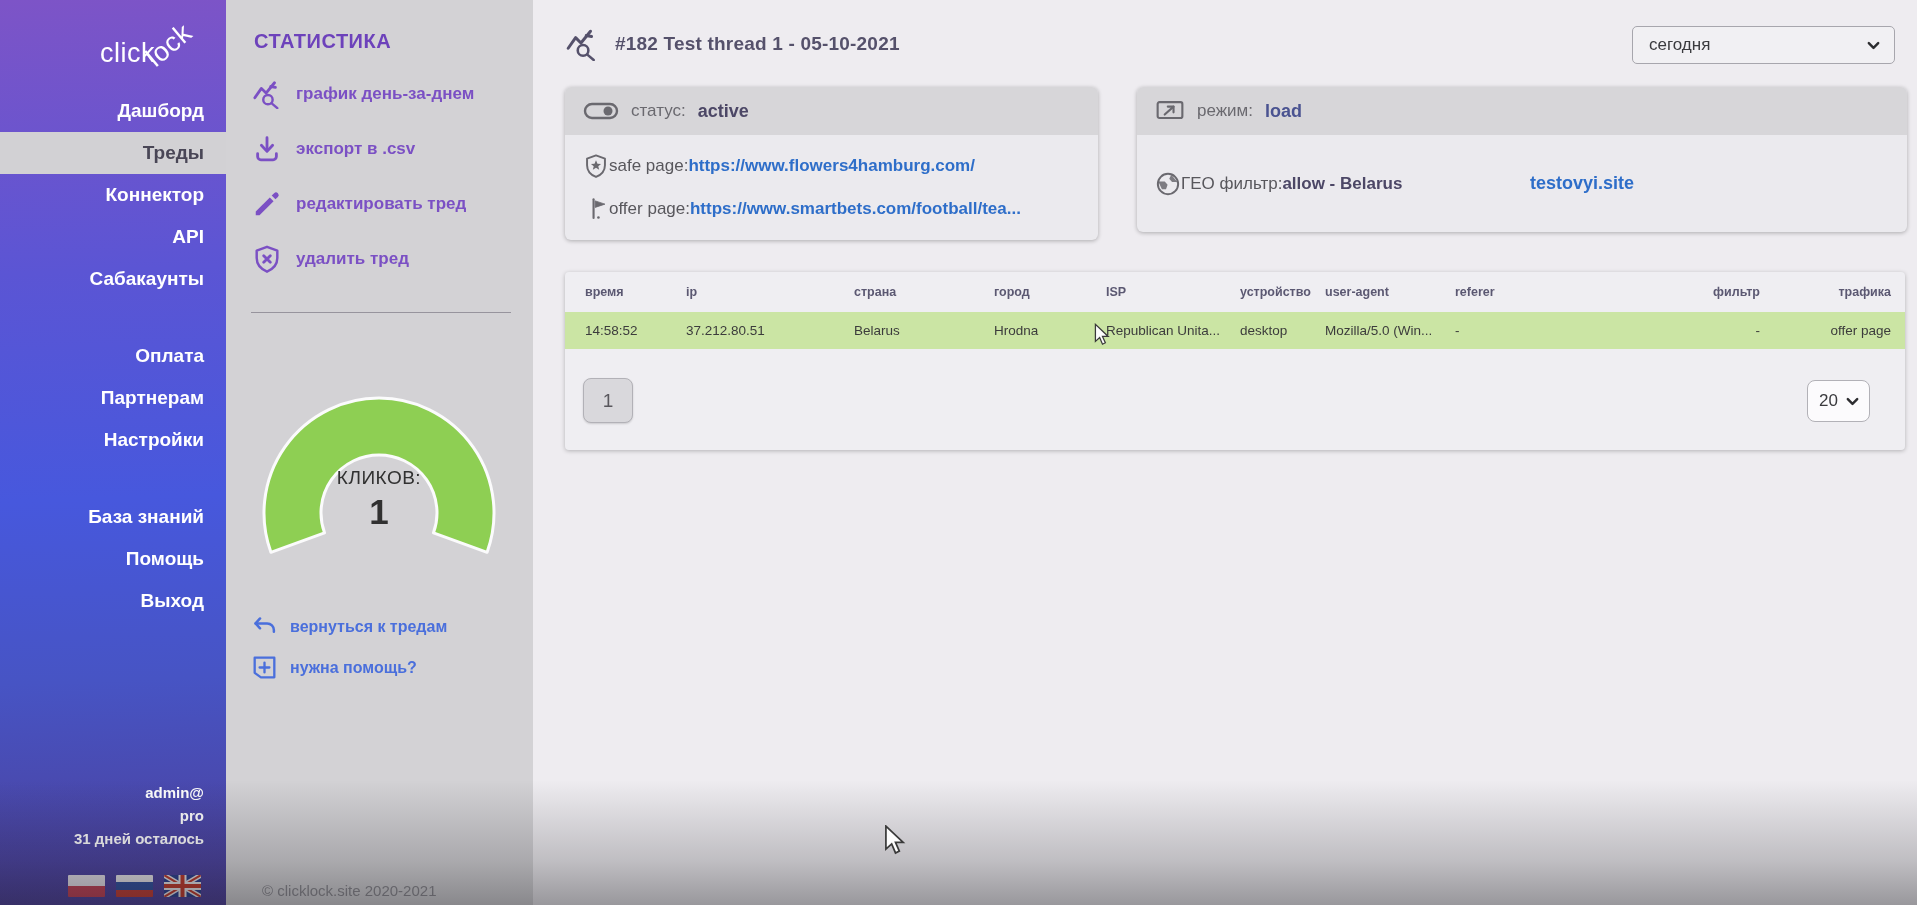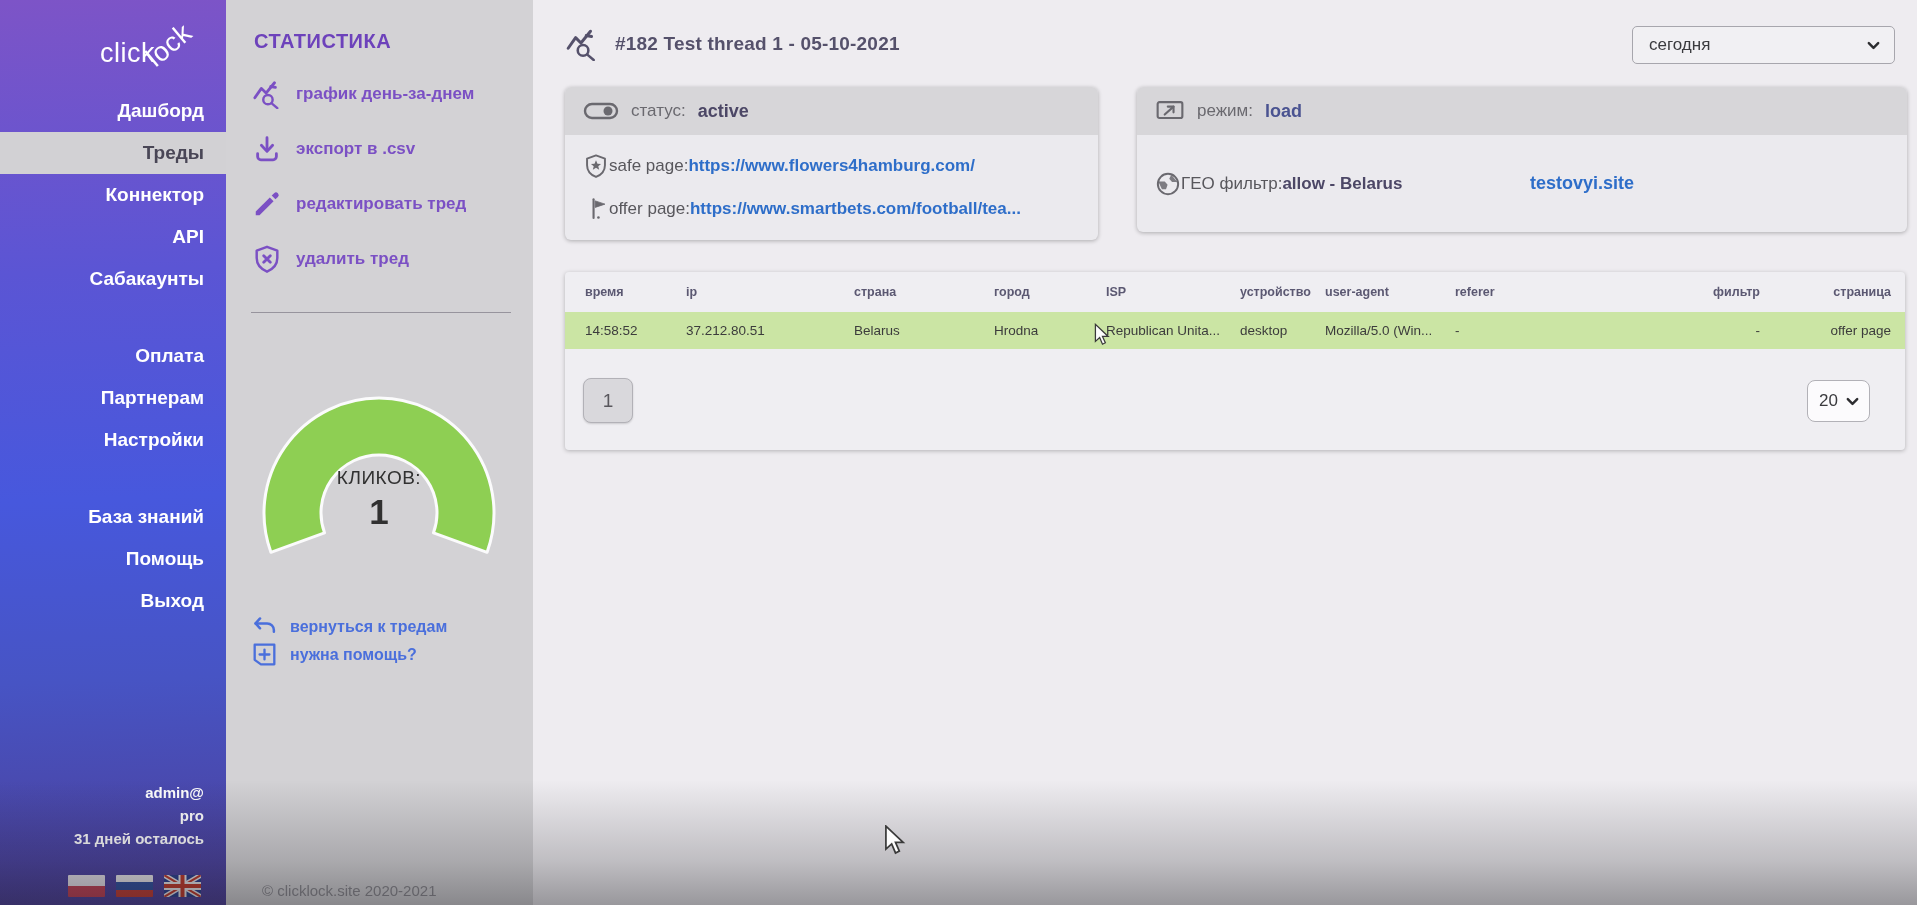--- a/index.html
+++ b/index.html
@@ -32,21 +32,21 @@
   .actions { margin:26px 4px 0 26px; display:flex; flex-direction:column; gap:25px; }
   .action { display:flex; align-items:center; gap:14px; color:#7b50c4; font-size:17px;
     font-weight:bold; cursor:pointer; white-space:nowrap; }
   .action svg { width:30px; height:30px; flex:0 0 30px; }
   .divider { margin:38px 0 0 25px; width:260px; border-top:1px solid #97949d; }
   .gauge { position:absolute; left:28px; top:393px; width:250px; height:162px; }
   .gauge svg.arc { position:absolute; left:0; top:0; }
   .gauge-text { position:absolute; left:0; right:0; top:74px; text-align:center; color:#313131; }
   .gauge-label { font-size:19px; letter-spacing:.5px; }
   .gauge-value { font-size:35px; font-weight:bold; margin-top:3px; }
-  .stats-links { position:absolute; left:26px; top:614px; display:flex; flex-direction:column; gap:3px; }
+  .stats-links { position:absolute; left:26px; top:614px; display:flex; flex-direction:column; gap:16px; }
   .slink { display:flex; align-items:center; gap:13px; color:#4a6fdc; font-size:16px; font-weight:bold; cursor:pointer; }
   .slink svg { width:25px; height:25px; flex:0 0 25px; }
   .col-footer { position:absolute; left:36px; bottom:6px; font-size:15px; color:#8b8a90; }
 
   
   .main { position:absolute; left:533px; top:0; right:0; height:905px; }
   .main-title { position:absolute; left:32px; top:27px; display:flex; align-items:center; gap:16px; color:#55516b; }
   .main-title svg { width:34px; height:34px; }
   .main-title h1 { font-size:19px; font-weight:bold; letter-spacing:.2px; }
   .select { background:#f1f0f3; border:1px solid #a7a6ad; border-radius:5px; display:flex;
@@ -297,21 +297,21 @@
           <tr>
             <th class="c0">время</th>
             <th>ip</th>
             <th>страна</th>
             <th>город</th>
             <th>ISP</th>
             <th>устройство</th>
             <th>user-agent</th>
             <th>referer</th>
             <th class="right c8">фильтр</th>
-            <th class="right c9">страница</th>
+            <th class="right c9">трафика</th>
           </tr>
         </thead>
         <tbody>
           <tr class="data-row">
             <td class="c0">14:58:52</td>
             <td>37.212.80.51</td>
             <td>Belarus</td>
             <td>Hrodna</td>
             <td>Republican Unita...</td>
             <td>desktop</td>

